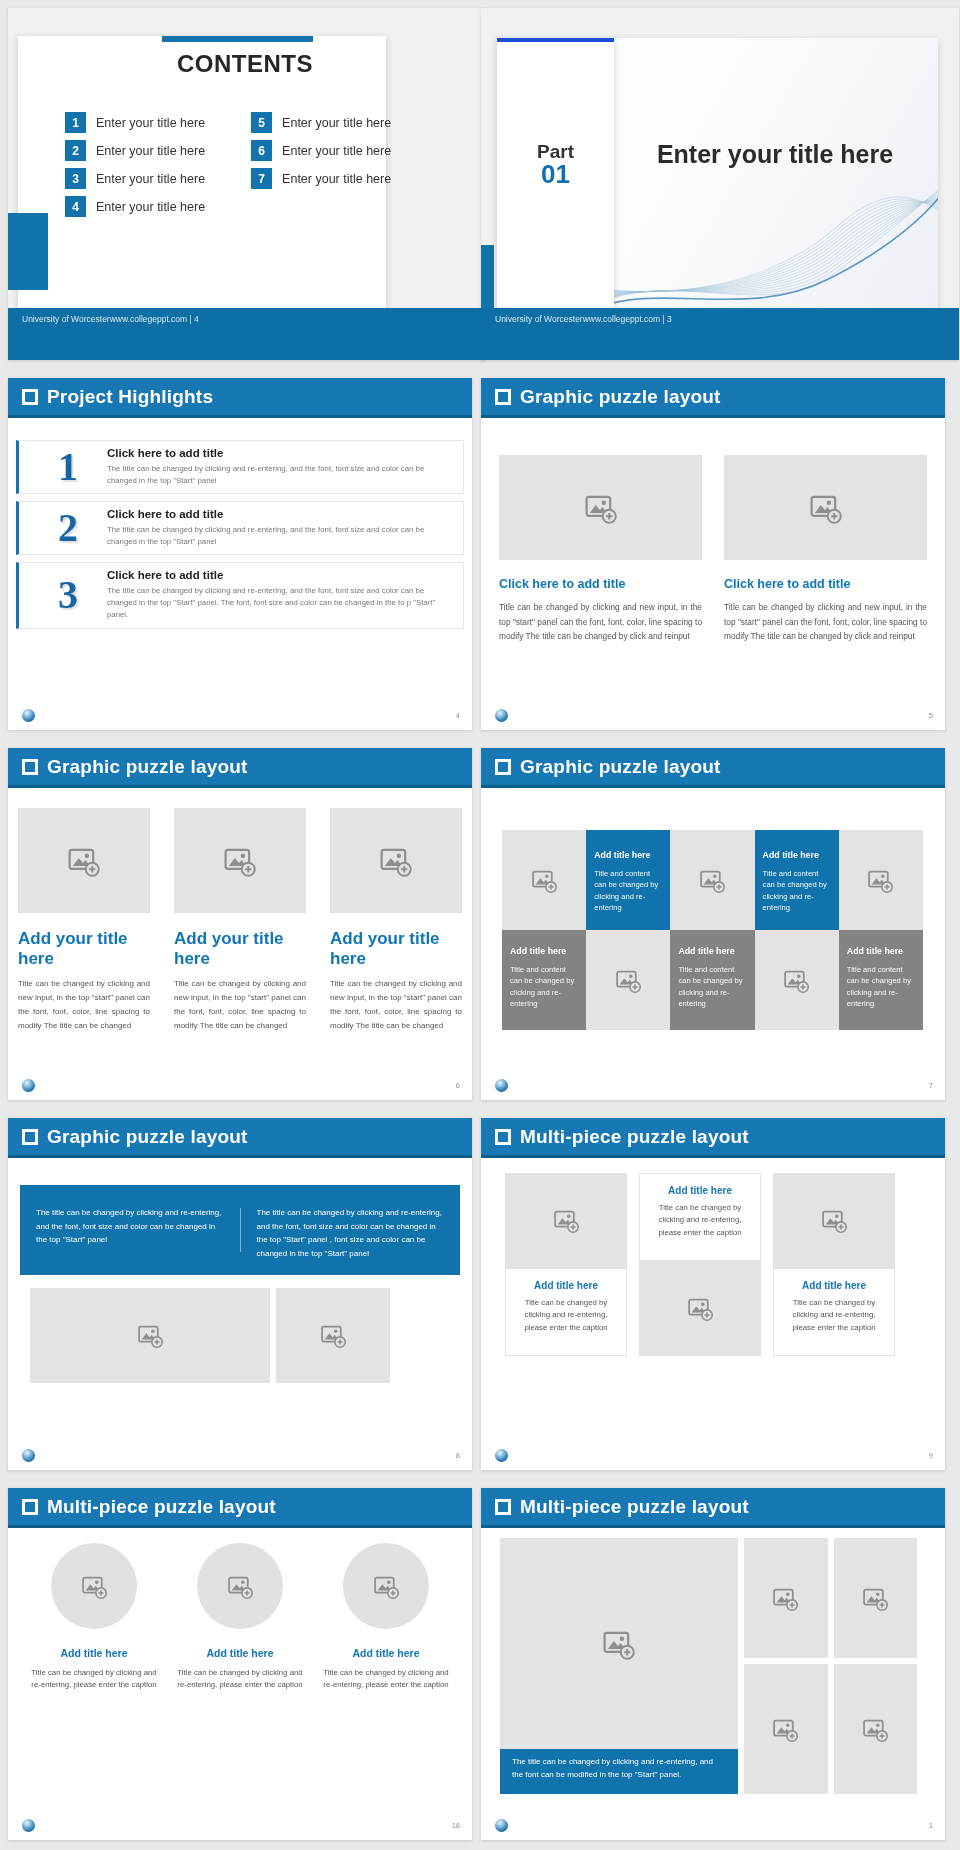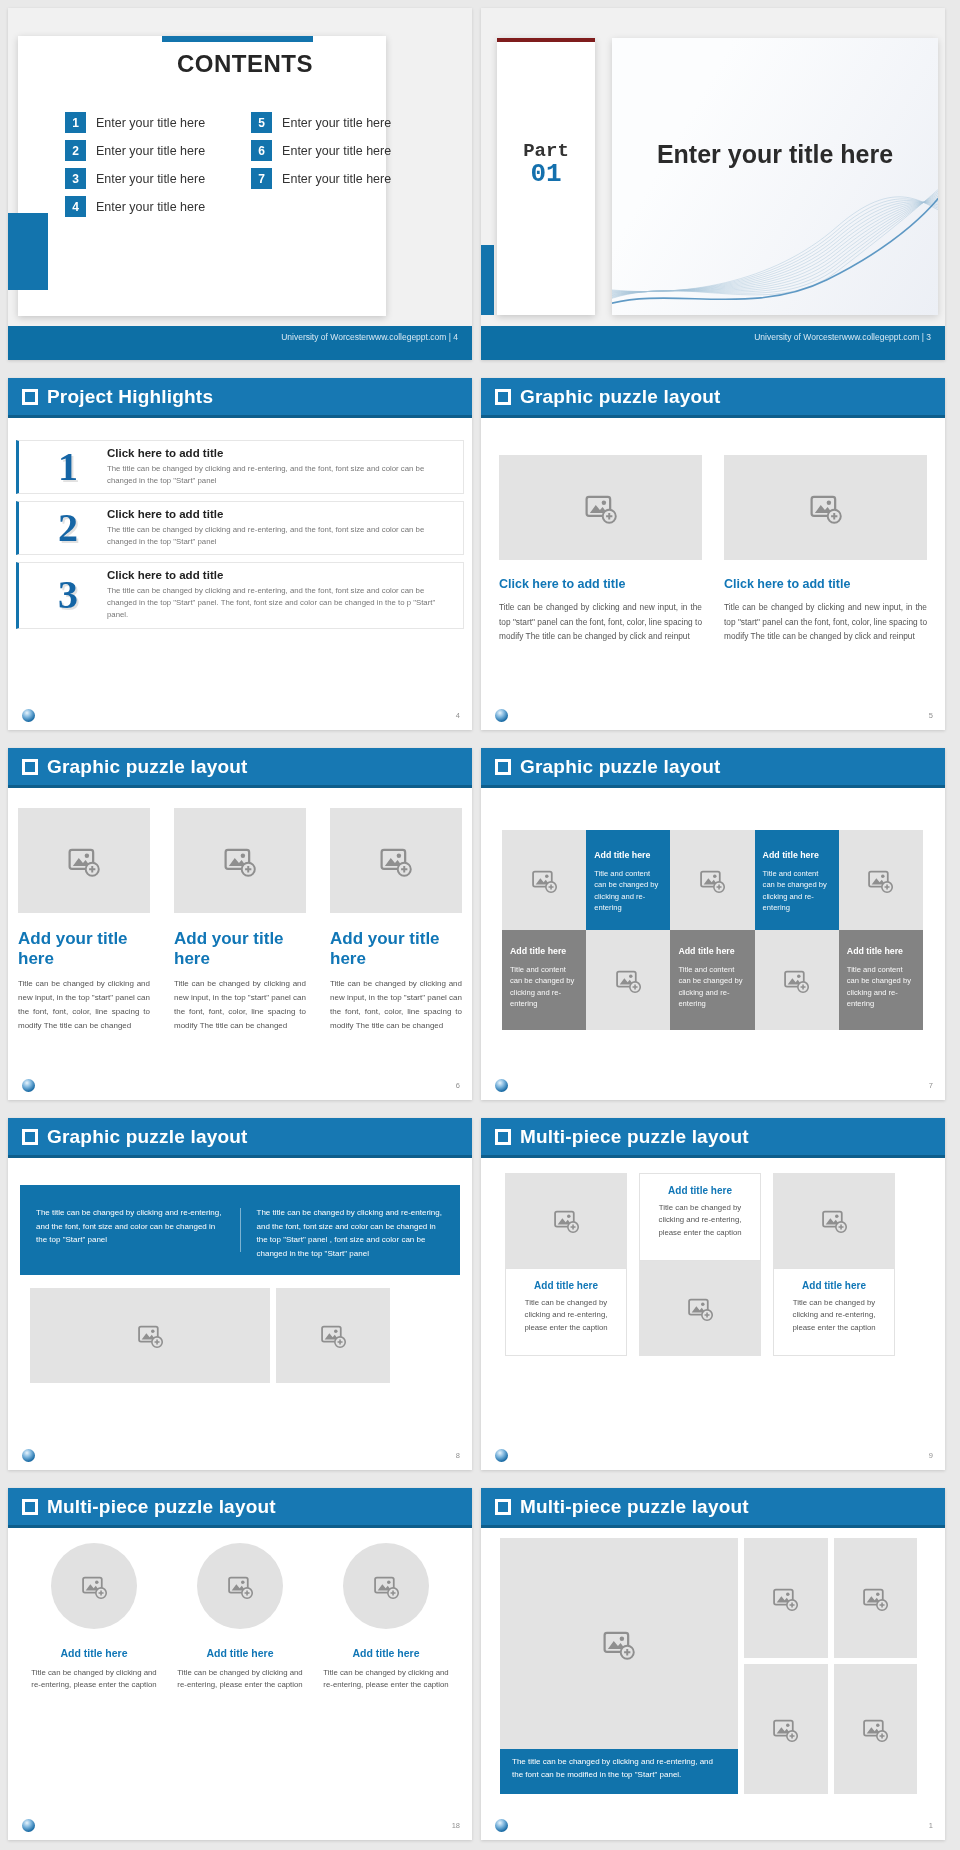--- a/index.html
+++ b/index.html
@@ -1,38 +1,38 @@
 <!DOCTYPE html>
 <html><head>
 <meta charset="utf-8">
 <style>
   html,body{margin:0;padding:0;}
   body{width:960px;height:1850px;background:#e9e9e9;font-family:"Liberation Sans","DejaVu Sans",sans-serif;position:relative;overflow:hidden;}
   .grid{position:absolute;left:8px;top:8px;display:grid;grid-template-columns:464px 464px;grid-auto-rows:352px;column-gap:9px;row-gap:18px;}
   .slide{position:relative;width:464px;height:352px;overflow:hidden;box-shadow:0 1px 3px rgba(0,0,0,.14);}
-  .cover{background:#f1f1f1;}
+  .cover{background:#f1f1f1;padding-left:14px;}
   .content{background:#ffffff;}
 
   
-  .cover-footer{position:absolute;left:0;right:0;bottom:0;height:34px;background:#0d6fa5;color:#d8e9f4;
-    font-size:8.5px;display:flex;justify-content:flex-end;padding:6px 14px 0;box-sizing:border-box;z-index:6;}
+  .cover-footer{position:absolute;left:0;right:0;bottom:0;height:52px;background:#0d6fa5;color:#d8e9f4;
+    font-size:8.5px;display:flex;justify-content:flex-start;padding:6px 14px 0;box-sizing:border-box;z-index:6;}
 
   
   .s1-card{position:absolute;left:10px;top:28px;width:368px;height:280px;background:#fff;box-shadow:0 2px 7px rgba(0,0,0,.18);}
   .s1-topbar{position:absolute;left:144px;top:0;width:151px;height:6px;background:#1374ad;}
   .s1-title{position:absolute;top:14px;left:77px;width:300px;margin:0;text-align:center;font-size:24px;font-weight:800;color:#262626;letter-spacing:.5px;}
   .s1-cols{position:absolute;top:76px;left:47px;display:flex;gap:46px;}
   .toc-item{display:flex;align-items:center;margin-bottom:7px;height:21px;}
   .toc-num{width:21px;height:21px;background:#1374ad;color:#fff;font-size:12px;font-weight:700;display:flex;align-items:center;justify-content:center;flex:0 0 21px;}
   .toc-label{font-size:12.5px;color:#333;margin-left:10px;white-space:nowrap;}
   .corner-block{position:absolute;left:0;top:205px;width:40px;height:77px;background:#1374ad;z-index:5;}
 
   
   .s2-strip{position:absolute;left:0;top:237px;width:13px;height:70px;background:#1374ad;}
-  .s2-card{position:absolute;left:16px;top:30px;width:98px;height:277px;background:#fff;border-top:4px solid #7f1d1d;box-shadow:0 2px 7px rgba(0,0,0,.18);box-sizing:border-box;z-index:3;font-family:Liberation Mono, monospace;}
+  .s2-card{position:absolute;left:16px;top:30px;width:117px;height:277px;background:#fff;border-top:4px solid #1d4ed8;box-shadow:0 2px 7px rgba(0,0,0,.18);box-sizing:border-box;z-index:3;}
   .s2-mid{position:absolute;top:45%;left:0;right:0;transform:translateY(-50%);text-align:center;}
   .s2-part{font-size:19px;font-weight:700;color:#333;line-height:1;}
   .s2-num{font-size:26px;font-weight:700;color:#1470ad;line-height:1.05;}
   .s2-panel{position:absolute;left:131px;top:30px;width:326px;height:277px;background:linear-gradient(120deg,#fcfdfe 25%,#eceff5 100%);box-shadow:0 2px 7px rgba(0,0,0,.15);}
   .s2-title{position:absolute;top:102px;left:0;width:100%;margin:0;text-align:center;font-size:25px;font-weight:800;color:#2b2b2b;}
   .s2-waves{position:absolute;bottom:0;left:0;width:100%;height:145px;}
 
   
   .shead{height:37px;background:#1778b3;border-bottom:3px solid #0e5e8c;display:flex;align-items:center;padding:0 0 0 14px;color:#fff;}
   .sq{width:10px;height:10px;border:3px solid #fff;display:inline-block;margin-right:9px;flex:0 0 10px;}

